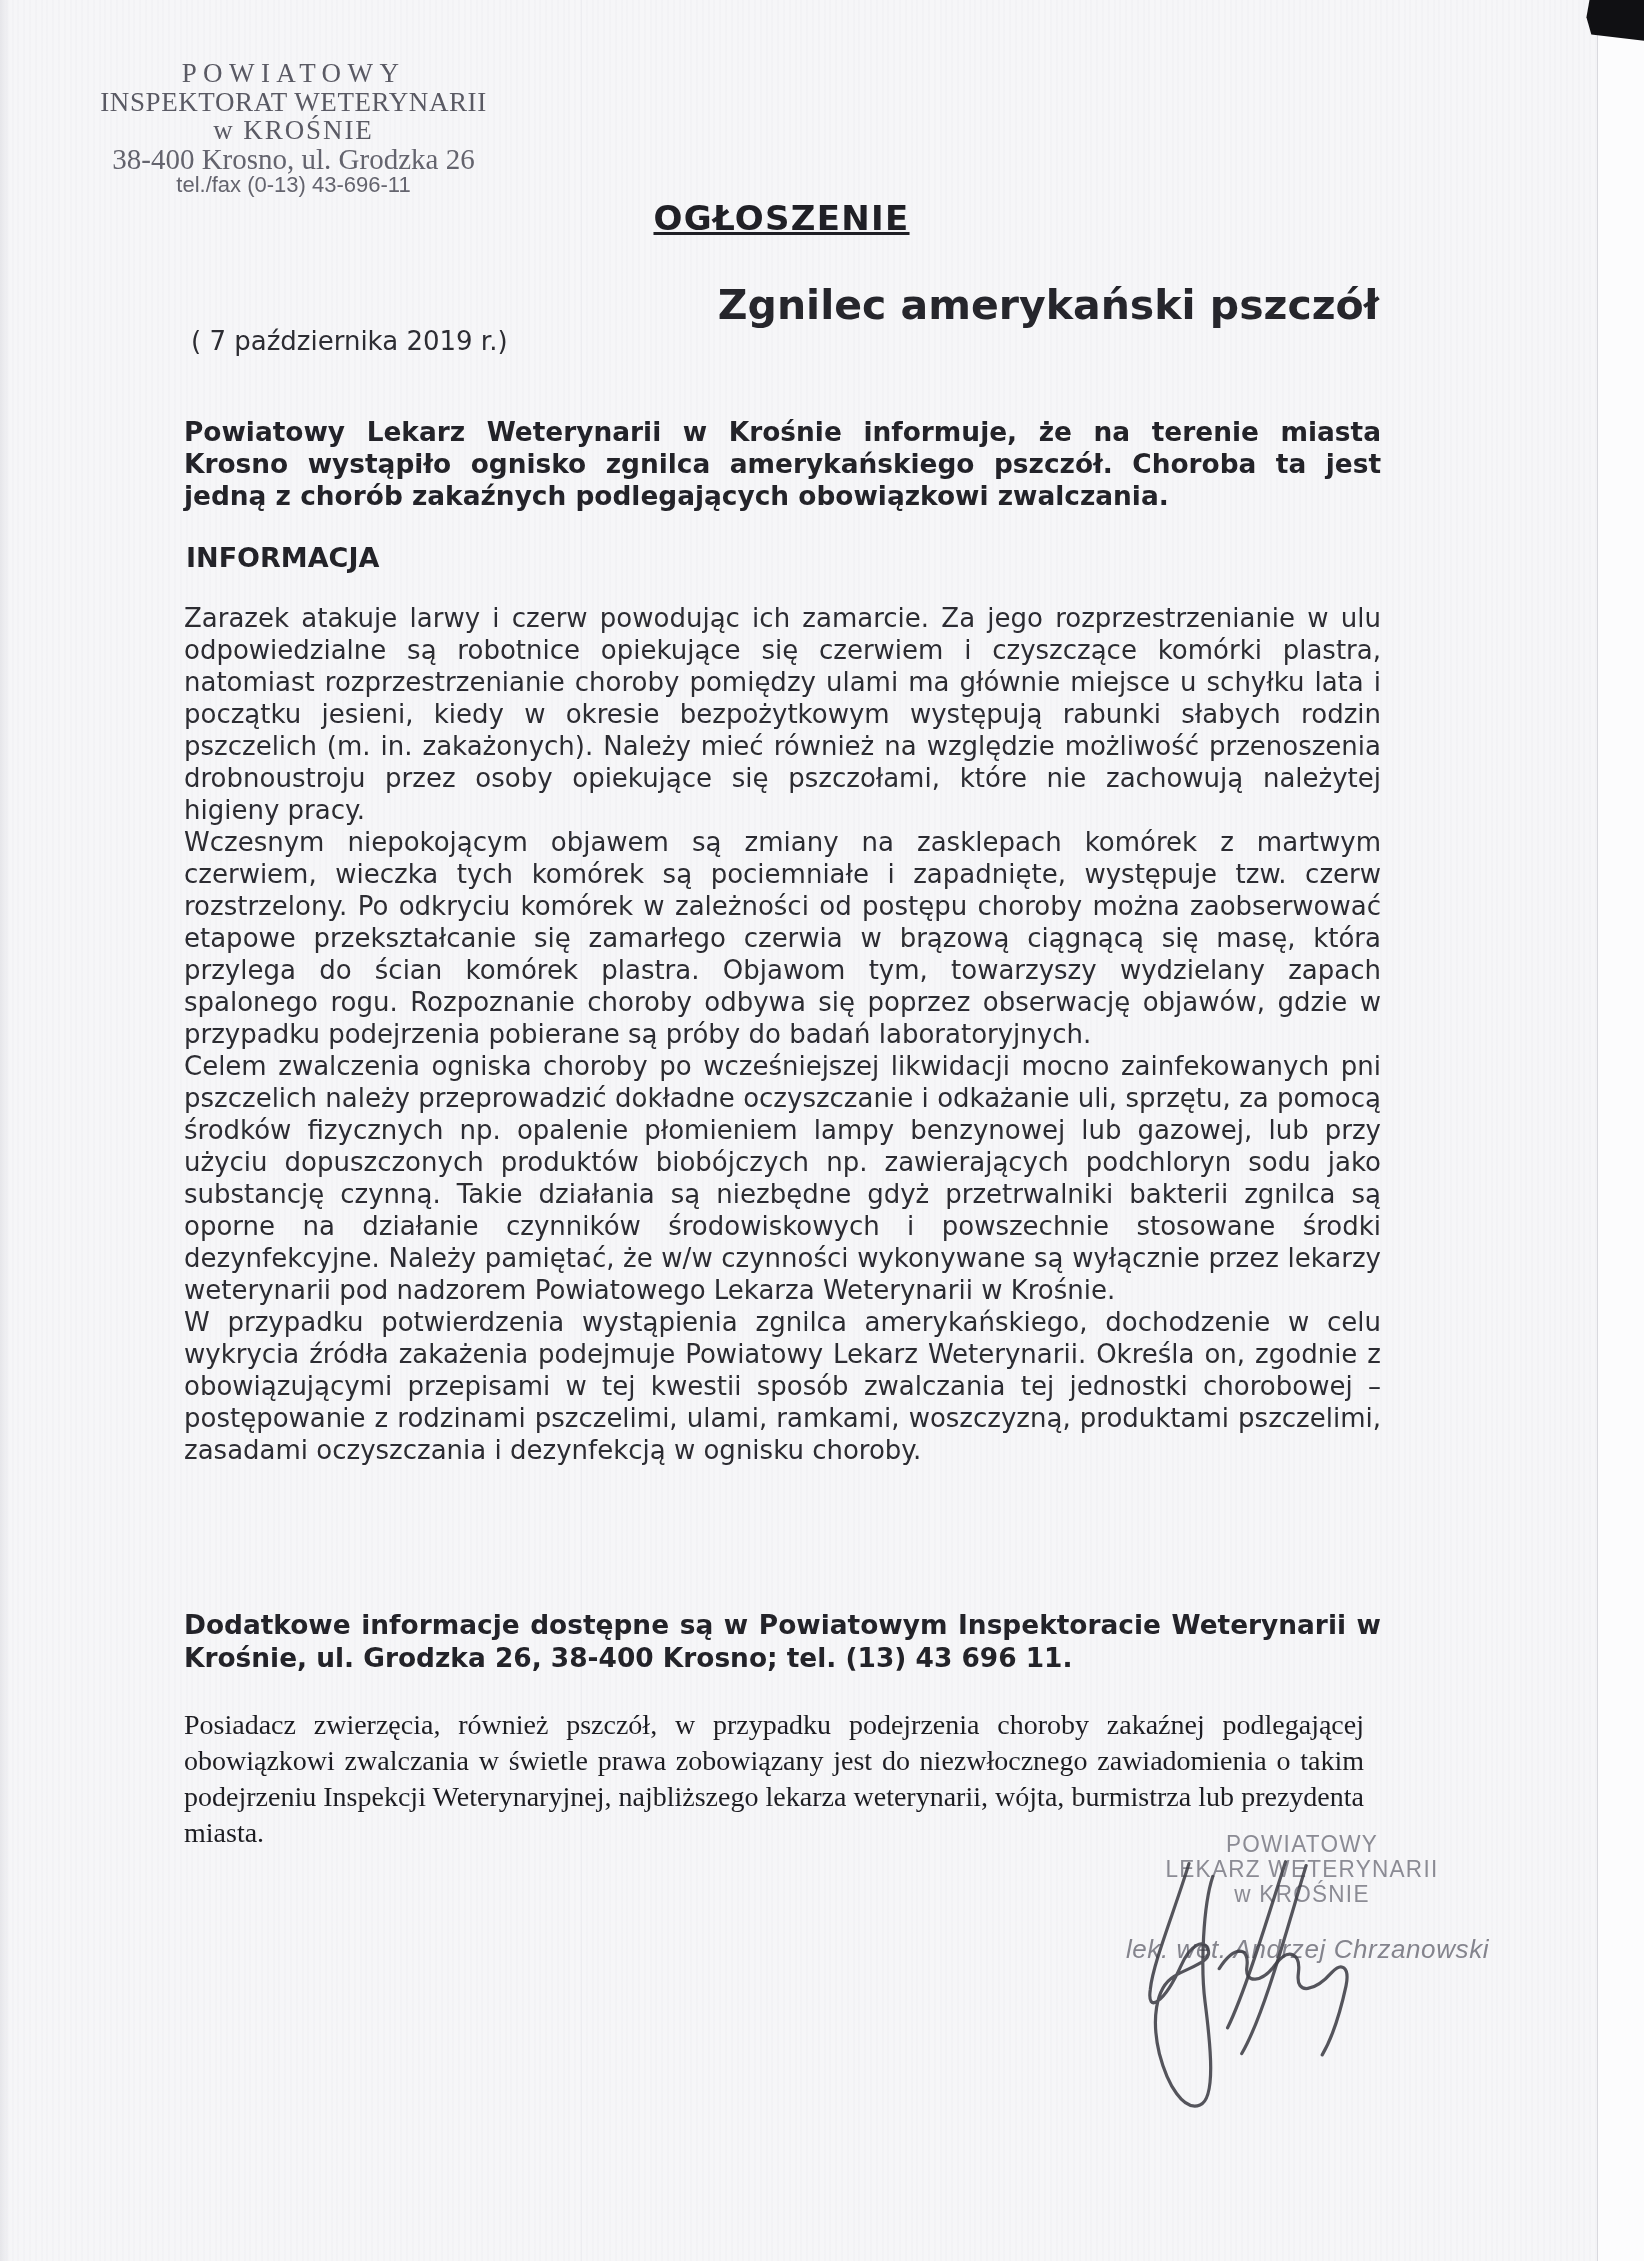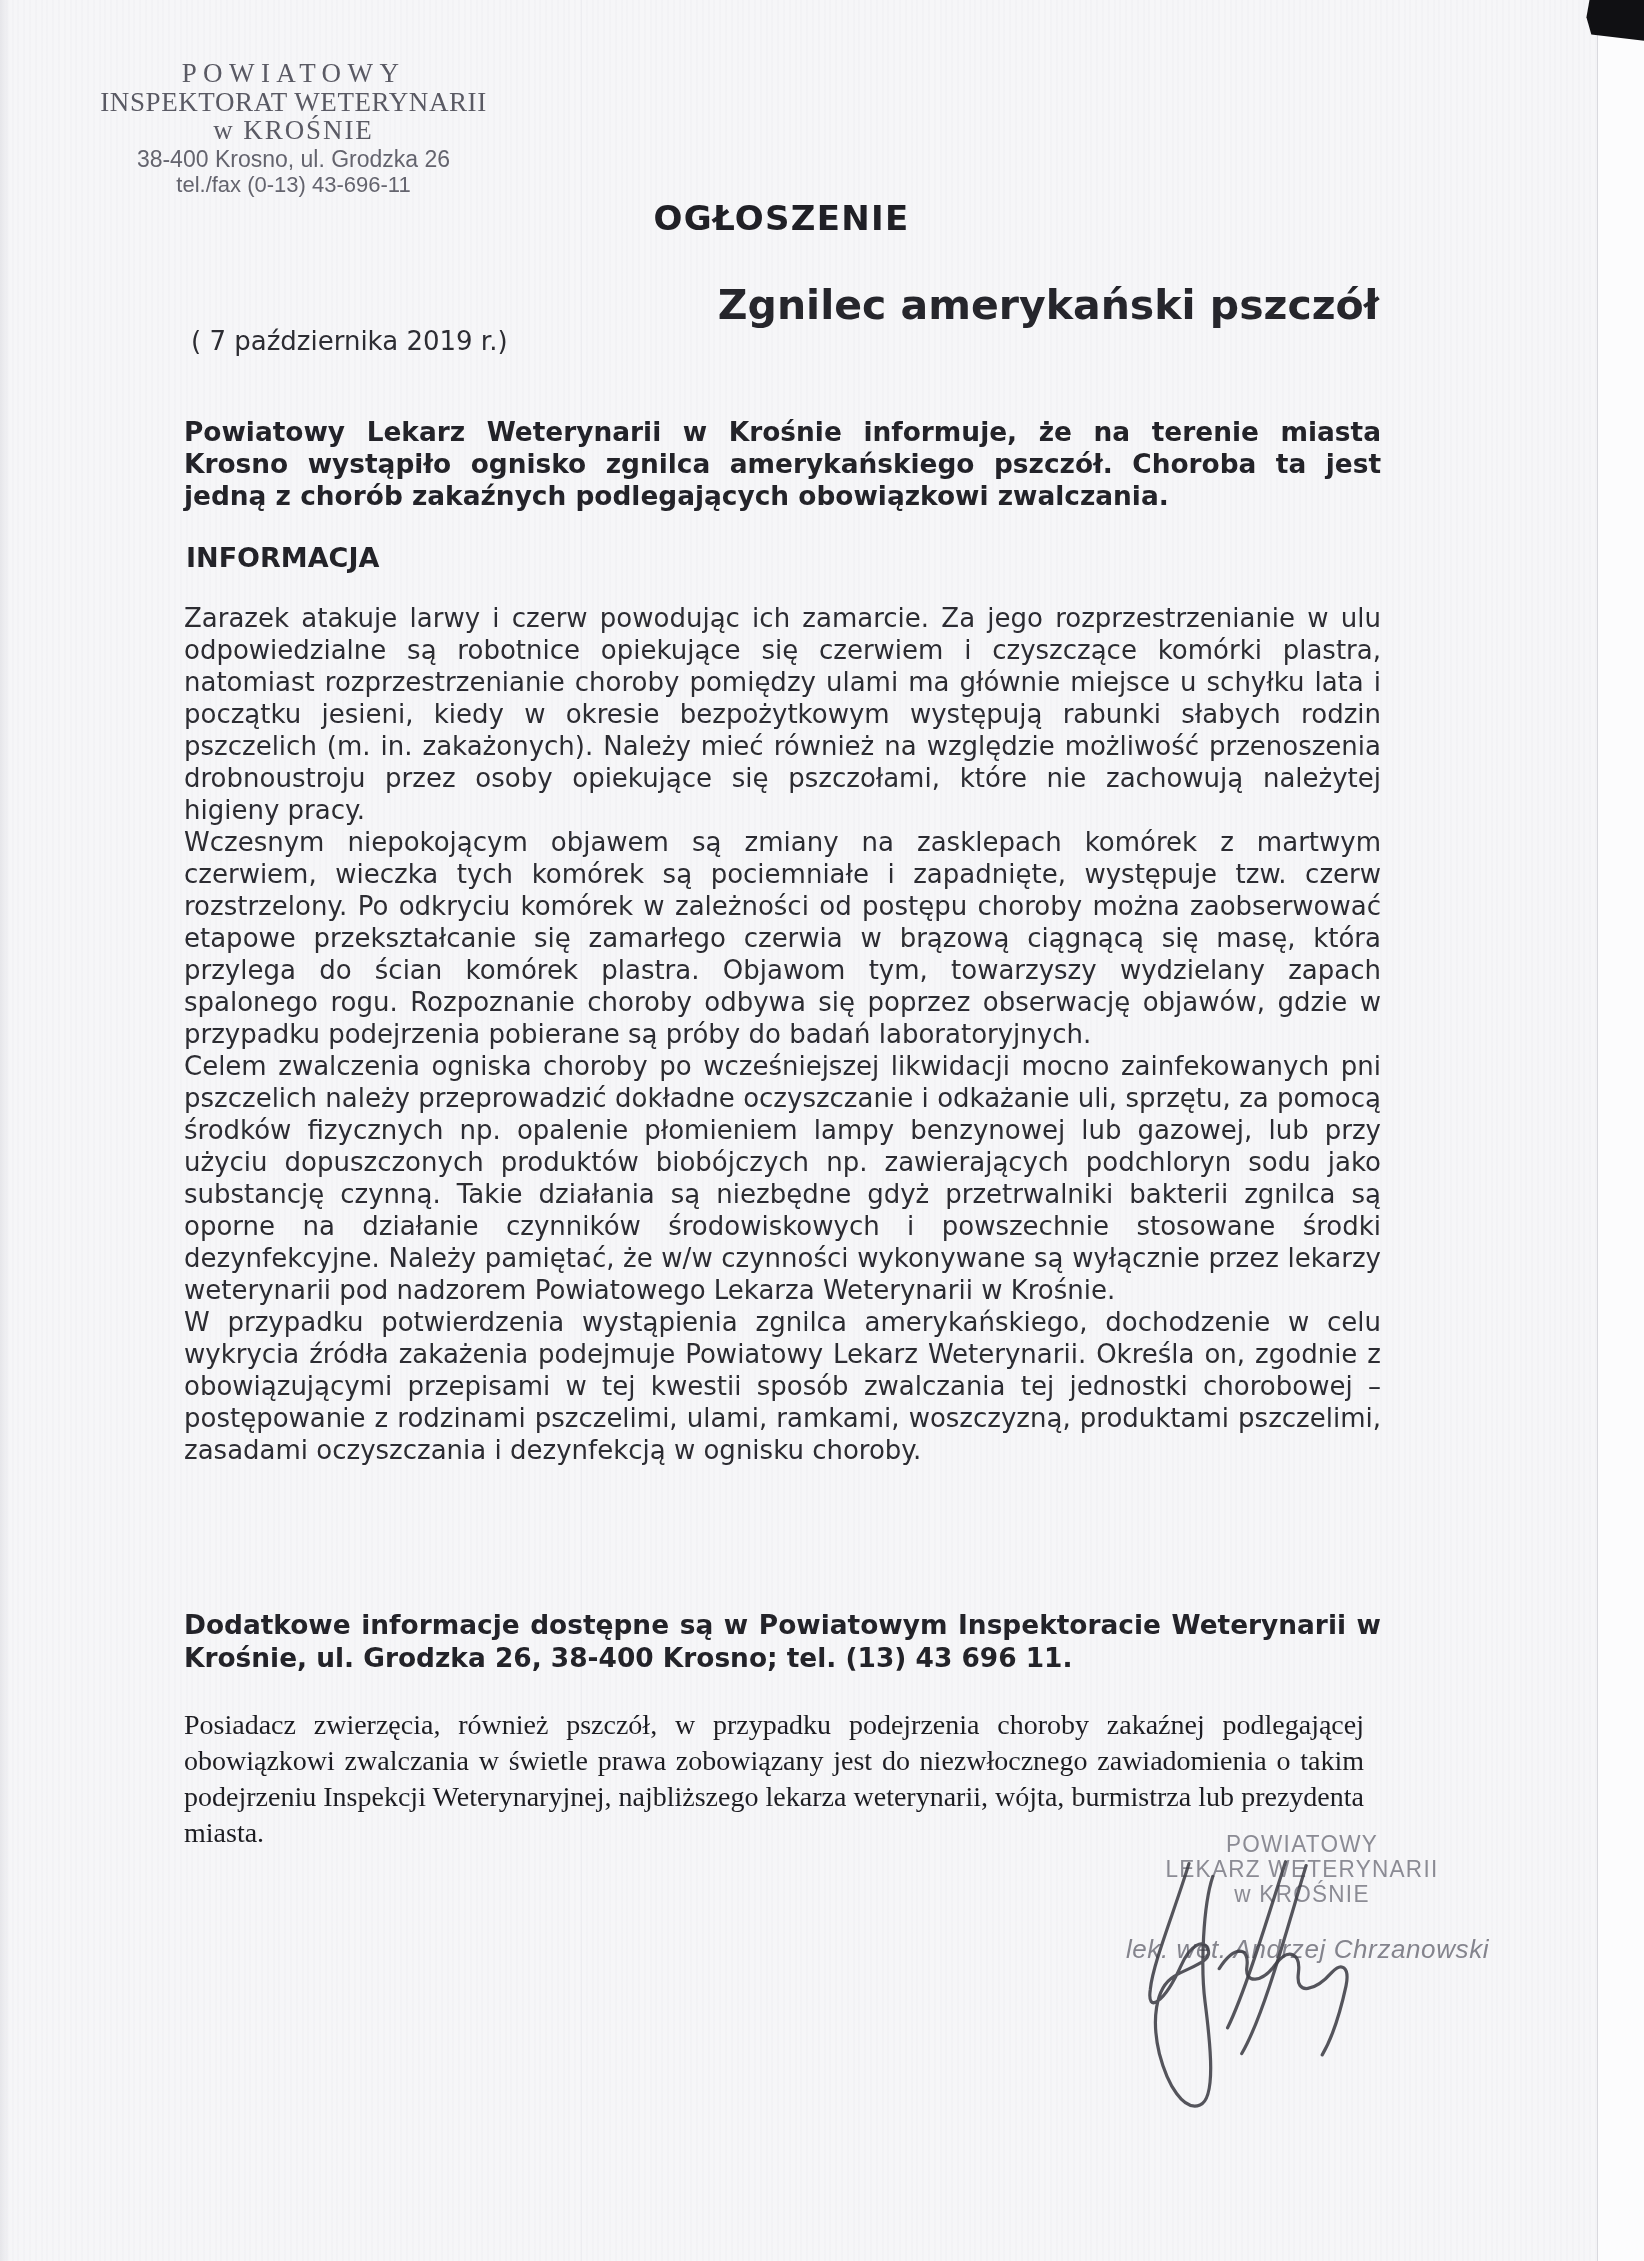--- a/index.html
+++ b/index.html
@@ -28,25 +28,25 @@
     background:rgba(60,60,90,0.03);
   }
   
   .hstamp{
     position:absolute;left:68px;top:59px;width:451px;
     text-align:center;color:#5a5a64;filter:blur(0.3px);
   }
   .hs1{font-family:"Liberation Serif","DejaVu Serif",serif;font-size:27px;line-height:29px;letter-spacing:6.4px;}
   .hs2{font-family:"Liberation Serif","DejaVu Serif",serif;font-size:27px;line-height:28px;letter-spacing:0.6px;}
   .hs3{font-family:"Liberation Serif","DejaVu Serif",serif;font-size:27px;line-height:28px;letter-spacing:1.9px;}
-  .hs4{font-family:Liberation Sans, sans-serif;font-size:23px;line-height:26.4px;margin-top:1.9px;color:#64646e;}
+  .hs4{font-family:Liberation Serif, serif;font-size:29px;line-height:26.4px;margin-top:1.9px;color:#64646e;}
   .hs5{font-family:"Liberation Sans",sans-serif;font-size:22px;line-height:26.4px;color:#64646e;}
   .title{
     position:absolute;left:184px;top:198px;width:1195px;
-    text-align:center;font-size:34px;font-weight:bold;letter-spacing:1.3px;color:#202026;
+    text-align:center;font-size:34px;font-weight:bold;letter-spacing:1.3px;color:#202026;text-decoration:underline;
   }
   .subtitle{
     position:absolute;left:184px;top:281px;width:1195px;
     text-align:right;font-size:41px;font-weight:bold;color:#26262c;
   }
   .date{
     position:absolute;left:191px;top:326px;font-size:26px;color:#2d2d33;
   }
   .intro{
     position:absolute;left:184px;top:416px;width:1197px;

